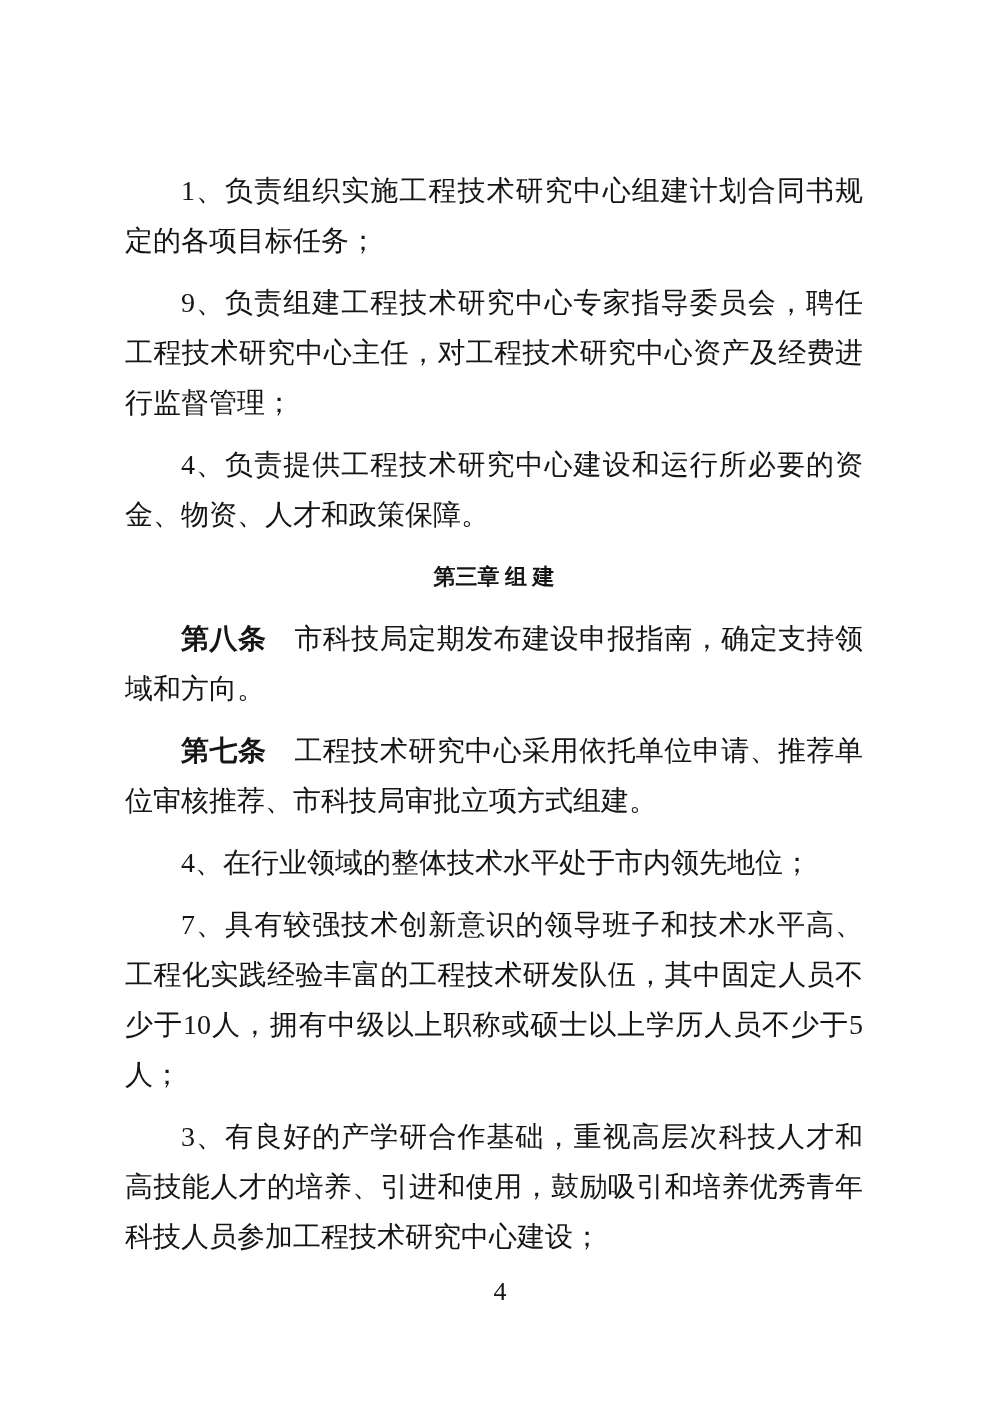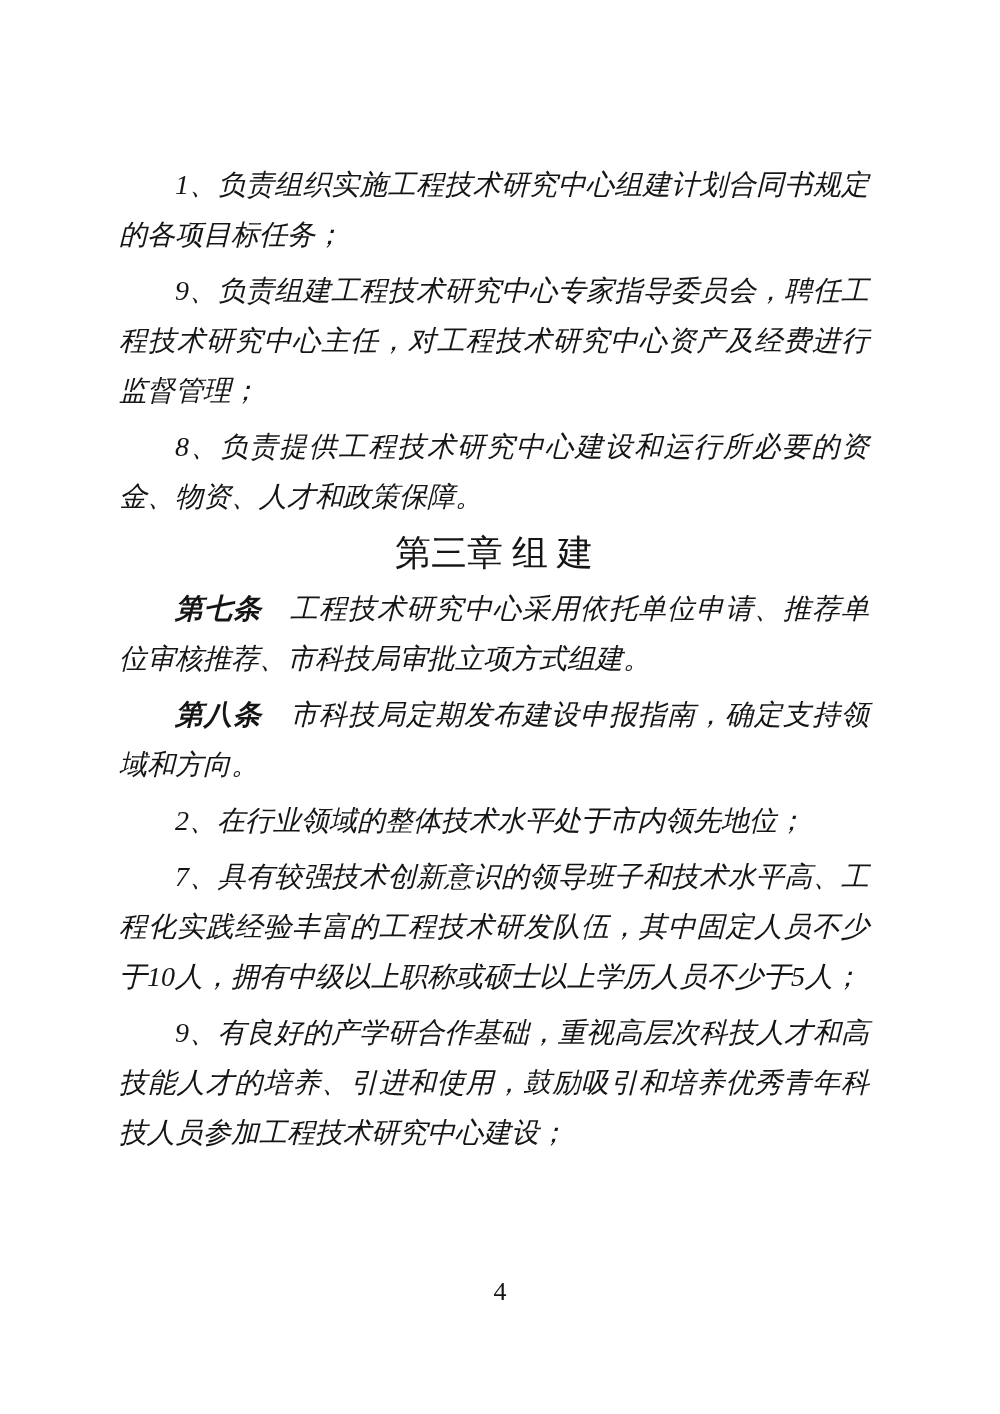--- a/index.html
+++ b/index.html
@@ -24,29 +24,28 @@
     position: absolute;
     left: 113px;
     top: 154px;
     width: 762px;
     font-size: 28px;
     line-height: 50px;
     text-align: justify;
     text-justify: inter-character;
   }
   .para {
-    margin: 6px;
+    margin: 12px;
     text-indent: 2em;
-    font-style: italic;
   }
   .chapter {
     margin: 0;
-    font-size: 36px;
+    font-size: 22px;
     line-height: 50px;
-    font-weight: normal;
+    font-weight: bold;
     text-align: center;
     text-indent: 0;
   }
   .article-label {
     font-weight: bold;
     margin-right: 28px;
   }
   .page-number {
     position: absolute;
     top: 1278px;
@@ -62,37 +61,37 @@
 <body>
 
 <div class="page">
 
   <main class="content">
 
     <p class="para">1、负责组织实施工程技术研究中心组建计划合同书规定的各项目标任务；</p>
 
     <p class="para">9、负责组建工程技术研究中心专家指导委员会，聘任工程技术研究中心主任，对工程技术研究中心资产及经费进行监督管理；</p>
 
-    <p class="para">8、负责提供工程技术研究中心建设和运行所必要的资金、物资、人才和政策保障。</p>
+    <p class="para">4、负责提供工程技术研究中心建设和运行所必要的资金、物资、人才和政策保障。</p>
 
     <h2 class="chapter">第三章 组 建</h2>
+
+    <p class="para">
+      <span class="article-label">第八条</span><span>市科技局定期发布建设申报指南，确定支持领域和方向。</span>
+    </p>
 
     <p class="para">
       <span class="article-label">第七条</span><span>工程技术研究中心采用依托单位申请、推荐单位审核推荐、市科技局审批立项方式组建。</span>
     </p>
 
-    <p class="para">
-      <span class="article-label">第八条</span><span>市科技局定期发布建设申报指南，确定支持领域和方向。</span>
-    </p>
 
 
-
-    <p class="para">2、在行业领域的整体技术水平处于市内领先地位；</p>
+    <p class="para">4、在行业领域的整体技术水平处于市内领先地位；</p>
 
     <p class="para">7、具有较强技术创新意识的领导班子和技术水平高、工程化实践经验丰富的工程技术研发队伍，其中固定人员不少于10人，拥有中级以上职称或硕士以上学历人员不少于5人；</p>
 
-    <p class="para">9、有良好的产学研合作基础，重视高层次科技人才和高技能人才的培养、引进和使用，鼓励吸引和培养优秀青年科技人员参加工程技术研究中心建设；</p>
+    <p class="para">3、有良好的产学研合作基础，重视高层次科技人才和高技能人才的培养、引进和使用，鼓励吸引和培养优秀青年科技人员参加工程技术研究中心建设；</p>
 
   </main>
 
   <footer class="page-number">4</footer>
 
 </div>
 
 </body></html>

